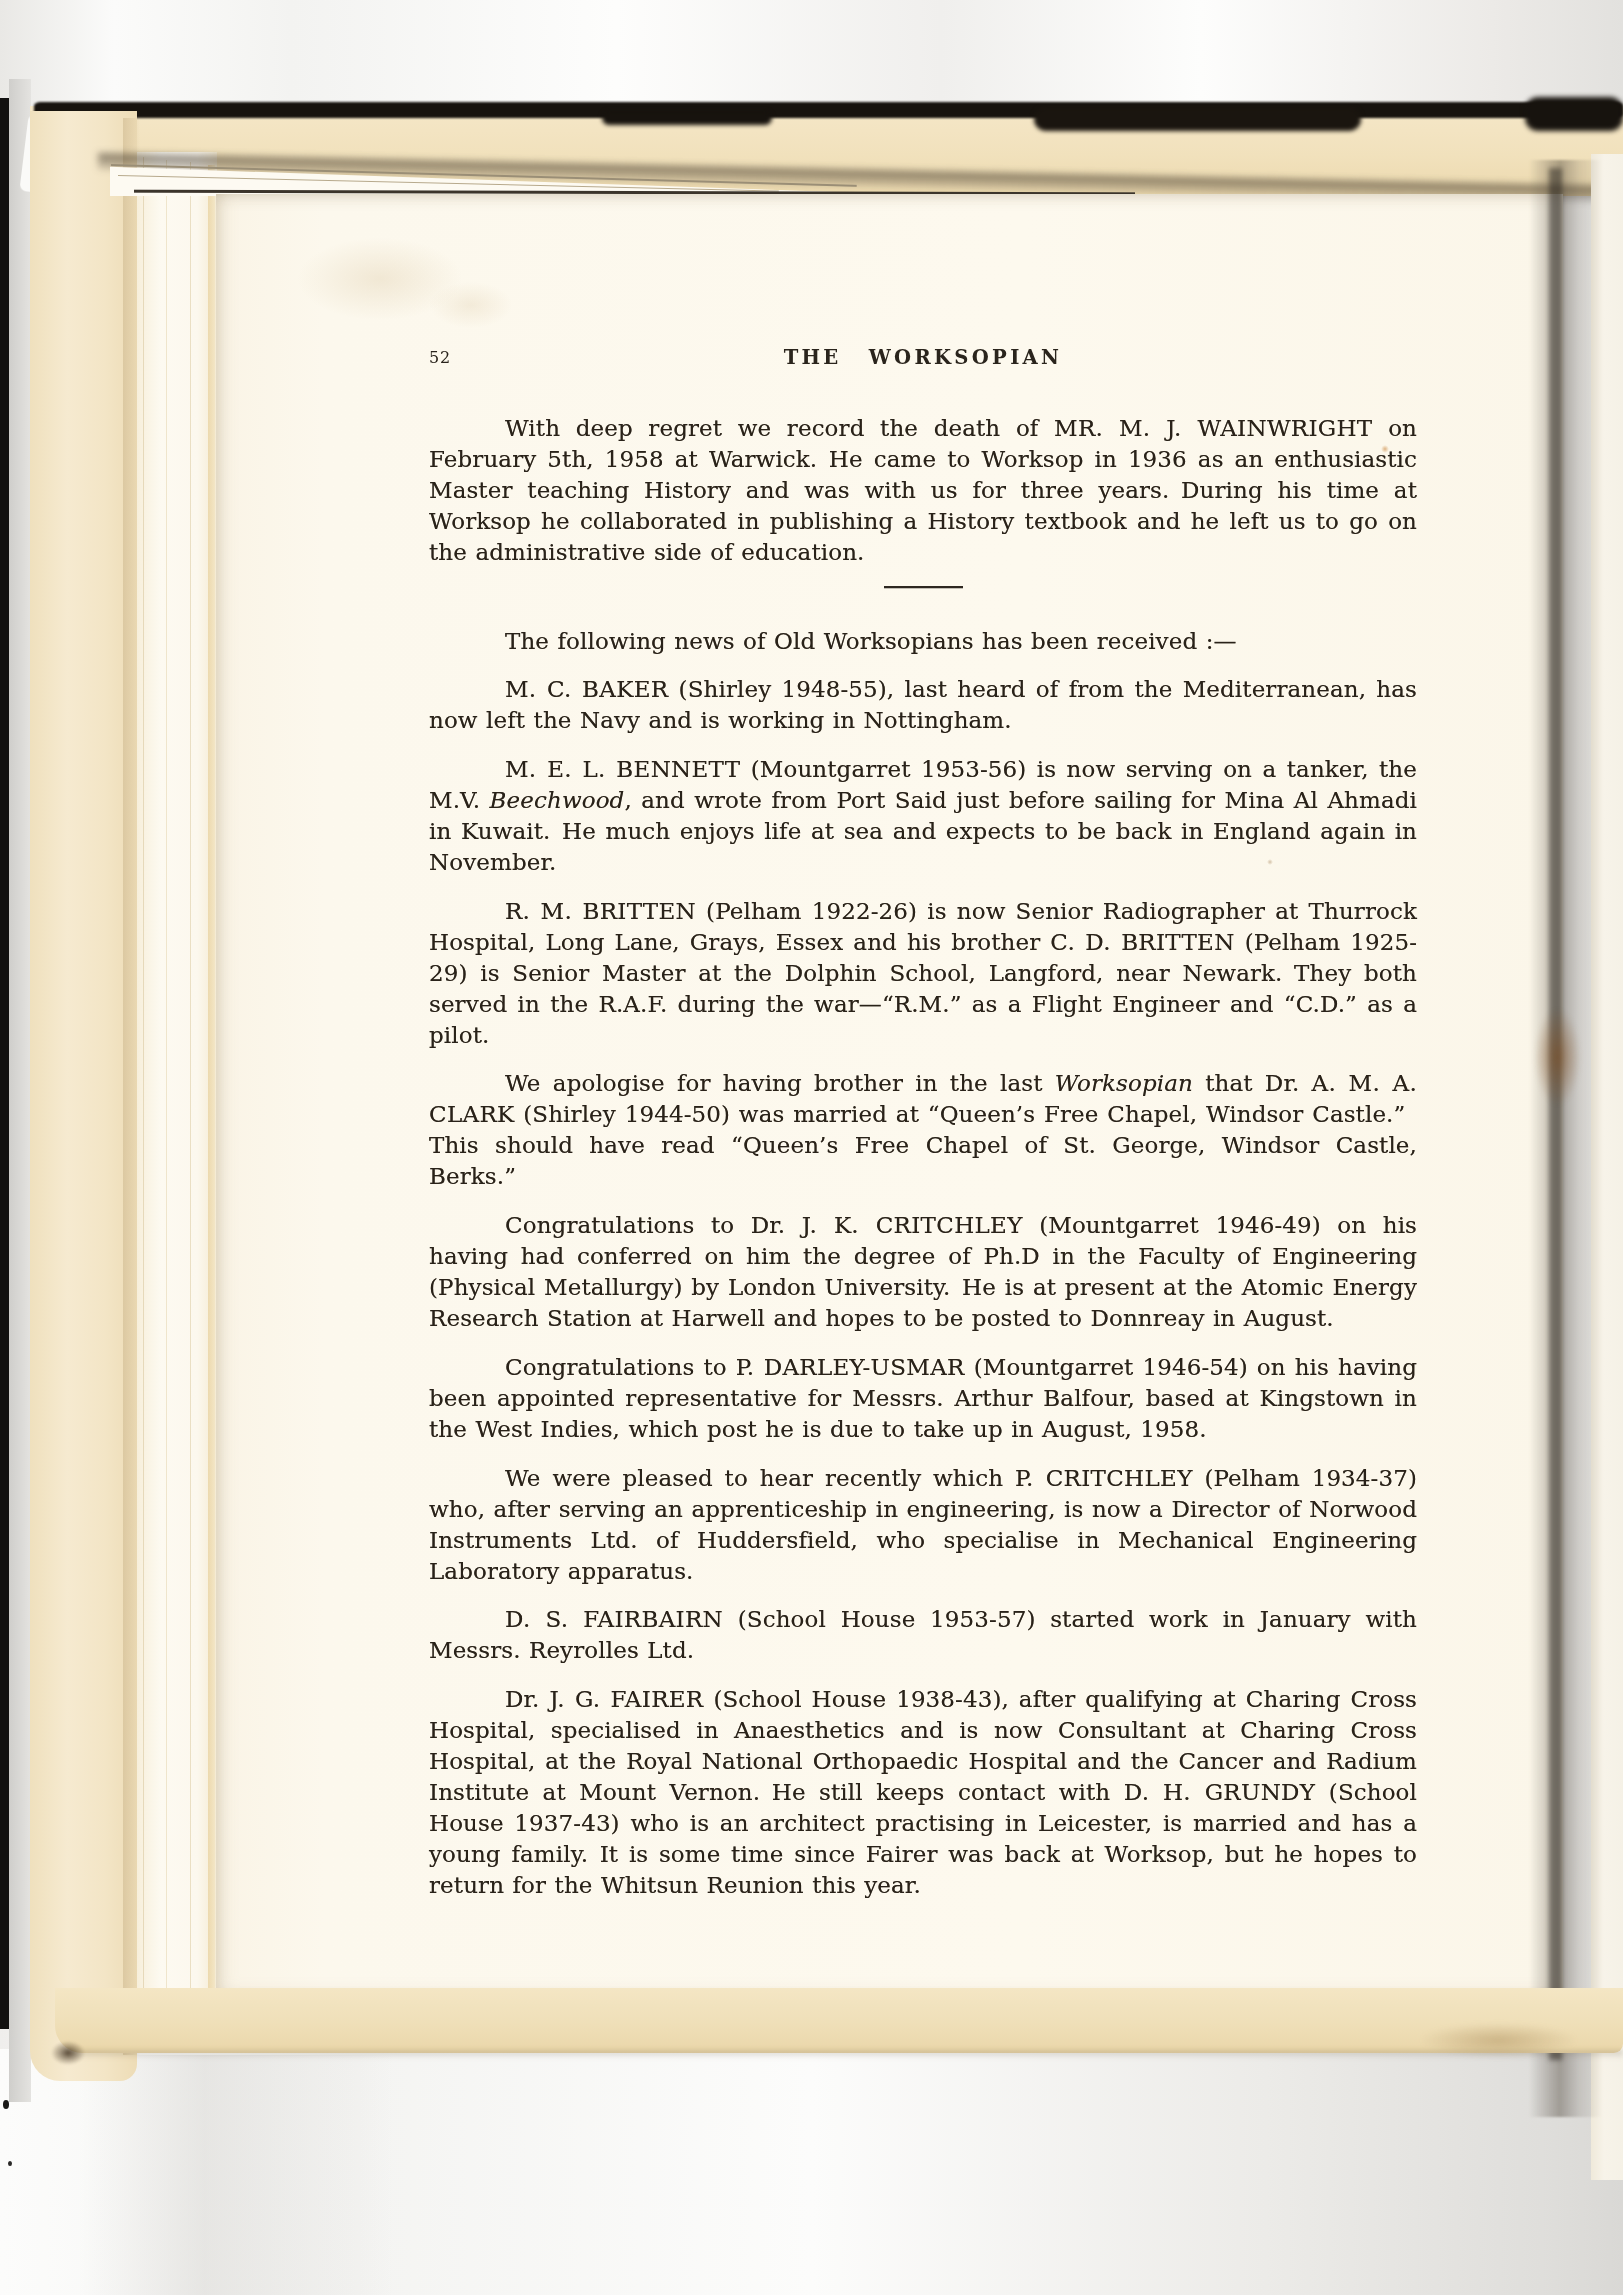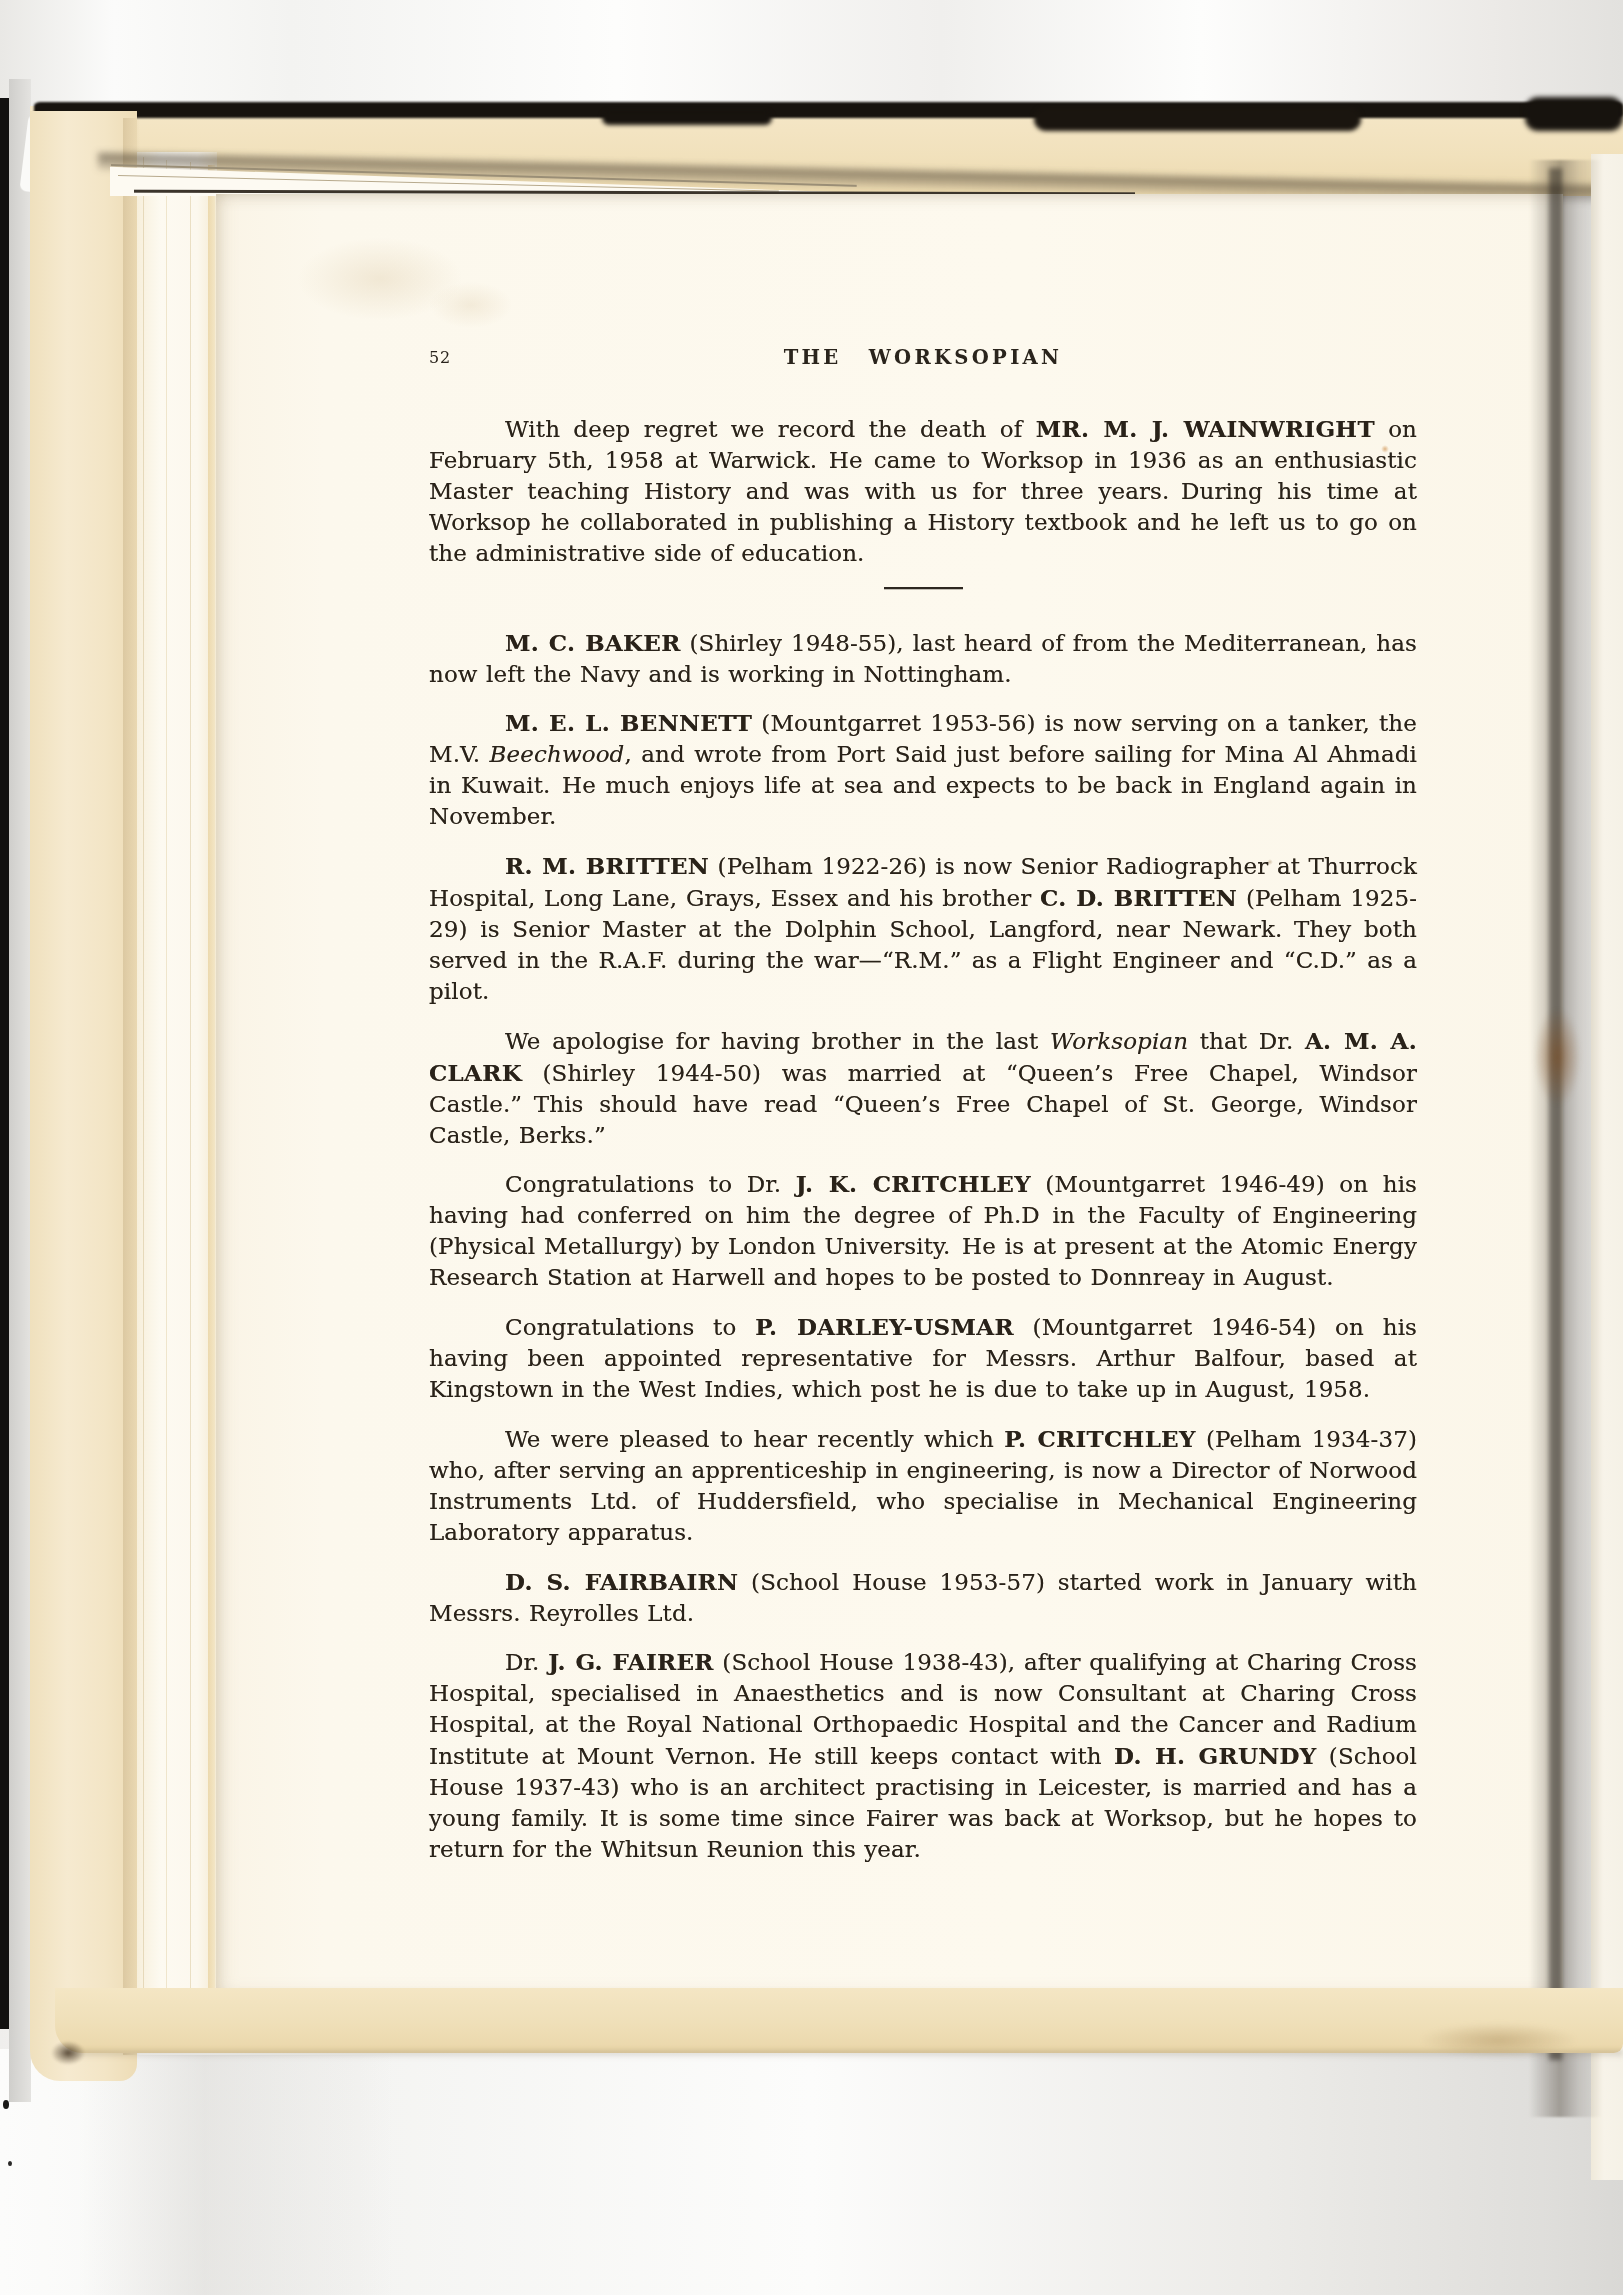--- a/index.html
+++ b/index.html
@@ -60,21 +60,21 @@
           radial-gradient(3.9px 3.9px at 1054px 668px, rgba(150,110,60,0.4), rgba(150,110,60,0) 75%),
           linear-gradient(90deg,#faf4e6 0%,#fcf8ed 8%,#fdf9ee 60%,#fbf6e9 100%);
         box-shadow:inset 11.8px 0 18.3px -9.2px rgba(160,140,100,0.35), inset 0 9.2px 14.4px -7.9px rgba(120,100,70,0.25);}
   .header{position:absolute;left:213px;top:149px;width:988px;height:33px;color:#2a241c;}
   .pagenum{position:absolute;left:0;top:0;font-size:16px;line-height:29px;letter-spacing:0.7px;}
   .runtitle{position:absolute;left:0;top:2.6px;width:100%;text-align:center;font-size:19.6px;font-weight:700;
             letter-spacing:3.3px;word-spacing:17px;}
   .body{position:absolute;left:213px;top:219px;width:988px;color:#292219;}
   .body p{margin:0 0 17.7px 0;text-indent:76px;text-align:justify;font-size:23px;line-height:31px;
           letter-spacing:0.1px;word-spacing:1px;text-shadow:0 0 0.5px rgba(45,35,22,0.55);}
-  .body .b{font-weight:700;letter-spacing:0.3px;margin-top:43px;}
+  .body .b{font-weight:400;letter-spacing:0.3px;margin-top:43px;}
   .body .i{font-style:italic;margin-top:32px;}
   .divider{width:79px;height:2px;background:#2d2720;margin:9.2px auto 38px auto;box-shadow:0 0.7px 0 rgba(45,39,32,0.4);}
 
   
   .right-page-strip{left:1591px;top:154px;width:33px;height:2026px;
         background:linear-gradient(90deg,#efe9da 0%,#f7f3e9 40%,#f5f1e6 100%);}
   .right-shadow{left:1529px;top:160px;width:73px;height:1957px;
         background:linear-gradient(90deg,rgba(75,66,55,0) 0%,rgba(75,66,55,0.42) 42%,rgba(75,66,55,0.16) 68%,rgba(75,66,55,0) 100%);
         filter:blur(1.3px);}
   .right-shadow-core{left:1549px;top:168px;width:13px;height:1892px;background:rgba(38,33,27,0.5);filter:blur(2.6px);}
@@ -127,20 +127,21 @@
   <div class="abs page-top-line"></div>
 
   <div class="abs page">
     <div class="header">
       <span class="pagenum">52</span>
       <span class="runtitle">THE WORKSOPIAN</span>
     </div>
     <div class="body" id="body">
         <p><span>With deep regret we record the death of </span><span class="b">MR. M. J. WAINWRIGHT</span><span> on February 5th, 1958 at Warwick. He came to Worksop in 1936 as an enthusiastic Master teaching History and was with us for three years. During his time at Worksop he collaborated in publishing a History textbook and he left us to go on the administrative side of education.</span></p>
         <div class="divider"></div>
+        <p><span>The following news of Old Worksopians has been received :—</span></p>
         <p><span class="b">M. C. BAKER</span><span> (Shirley 1948-55), last heard of from the Mediterranean, has now left the Navy and is working in Nottingham.</span></p>
         <p><span class="b">M. E. L. BENNETT</span><span> (Mountgarret 1953-56) is now serving on a tanker, the M.V. </span><span class="i">Beechwood</span><span>, and wrote from Port Said just before sailing for Mina Al Ahmadi in Kuwait. He much enjoys life at sea and expects to be back in England again in November.</span></p>
         <p><span class="b">R. M. BRITTEN</span><span> (Pelham 1922-26) is now Senior Radiographer at Thurrock Hospital, Long Lane, Grays, Essex and his brother </span><span class="b">C. D. BRITTEN</span><span> (Pelham 1925-29) is Senior Master at the Dolphin School, Langford, near Newark. They both served in the R.A.F. during the war—“R.M.” as a Flight Engineer and “C.D.” as a pilot.</span></p>
         <p><span>We apologise for having brother in the last </span><span class="i">Worksopian</span><span> that Dr. </span><span class="b">A. M. A. CLARK</span><span> (Shirley 1944-50) was married at “Queen’s Free Chapel, Windsor Castle.” This should have read “Queen’s Free Chapel of St. George, Windsor Castle, Berks.”</span></p>
         <p><span>Congratulations to Dr. </span><span class="b">J. K. CRITCHLEY</span><span> (Mountgarret 1946-49) on his having had conferred on him the degree of Ph.D in the Faculty of Engineering (Physical Metallurgy) by London University. He is at present at the Atomic Energy Research Station at Harwell and hopes to be posted to Donnreay in August.</span></p>
         <p><span>Congratulations to </span><span class="b">P. DARLEY-USMAR</span><span> (Mountgarret 1946-54) on his having been appointed representative for Messrs. Arthur Balfour, based at Kingstown in the West Indies, which post he is due to take up in August, 1958.</span></p>
         <p><span>We were pleased to hear recently which </span><span class="b">P. CRITCHLEY</span><span> (Pelham 1934-37) who, after serving an apprenticeship in engineering, is now a Director of Norwood Instruments Ltd. of Huddersfield, who specialise in Mechanical Engineering Laboratory apparatus.</span></p>
         <p><span class="b">D. S. FAIRBAIRN</span><span> (School House 1953-57) started work in January with Messrs. Reyrolles Ltd.</span></p>
         <p><span>Dr. </span><span class="b">J. G. FAIRER</span><span> (School House 1938-43), after qualifying at Charing Cross Hospital, specialised in Anaesthetics and is now Consultant at Charing Cross Hospital, at the Royal National Orthopaedic Hospital and the Cancer and Radium Institute at Mount Vernon. He still keeps contact with </span><span class="b">D. H. GRUNDY</span><span> (School House 1937-43) who is an architect practising in Leicester, is married and has a young family. It is some time since Fairer was back at Worksop, but he hopes to return for the Whitsun Reunion this year.</span></p>
       </div>

